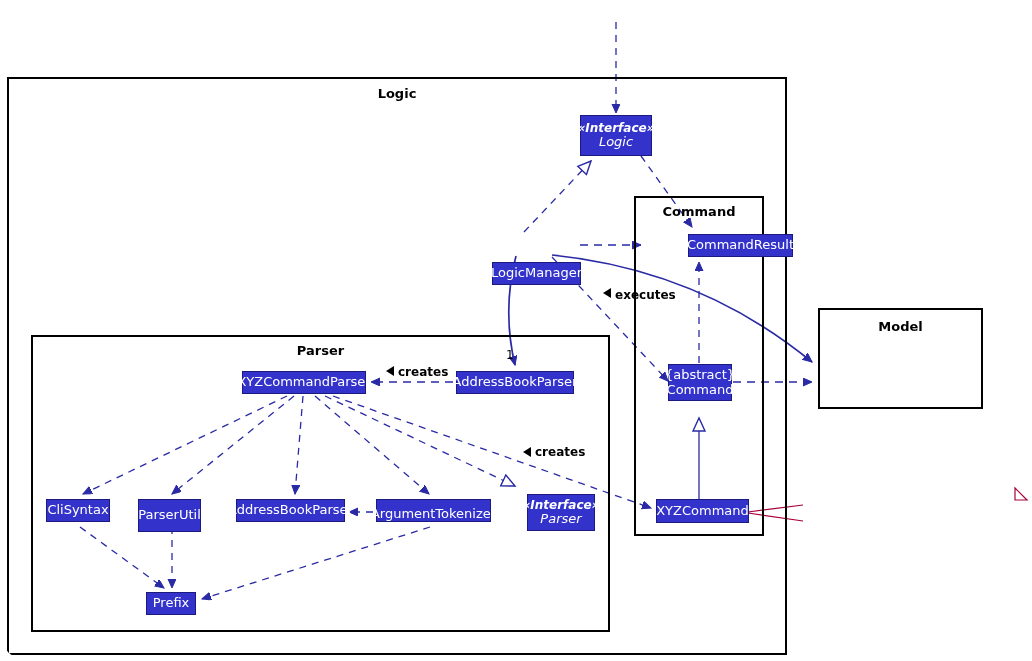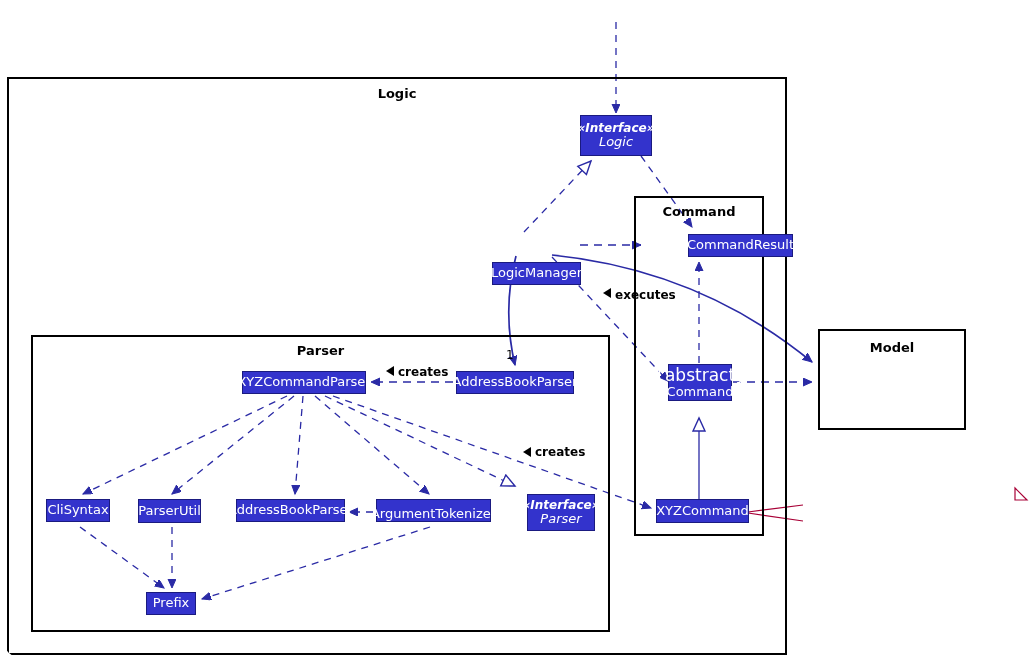--- a/index.html
+++ b/index.html
@@ -59,21 +59,21 @@
   }
   .cls .stereo {
     font-style: italic;
     font-size: 12px;
     font-weight: bold;
   }
   .cls .iname {
     font-style: italic;
   }
   .cls .abstract-tag {
-    font-size: 17px;
+    font-size: 13px;
   }
   
   .frame {
     position: absolute;
     box-sizing: border-box;
     border: 2px solid #000000;
     background: #ffffff;
   }
   .frame-title {
     position: absolute;
@@ -181,21 +181,21 @@
   </div>
 
   <div class="pkg" style="left:31px; top:335px; width:579px; height:297px;">
     <div class="pkg-title" style="top:6px;">Parser</div>
   </div>
 
   <div class="pkg" style="left:634px; top:196px; width:130px; height:340px;">
     <div class="pkg-title" style="top:6px;">Command</div>
   </div>
 
-  <div class="frame" style="left:818px; top:329px; width:148px; height:101px;padding-left:28px;">
+  <div class="frame" style="left:818px; top:308px; width:165px; height:101px;padding-left:28px;">
     <div class="frame-title" style="top:9px;">Model</div>
   </div>
 
   <div class="cls" style="left:580px; top:115px; width:72px; height:41px;">
     <span class="stereo">«Interface»</span>
     <span class="iname">Logic</span>
   </div>
 
   <div class="cls" style="left:492px; top:234px; width:89px; height:23px;margin-top:28px;">
     <span>LogicManager</span>
@@ -215,21 +215,21 @@
 
   <div class="cls" style="left:668px; top:364px; width:64px; height:37px;">
     <span class="abstract-tag">{abstract}</span>
     <span>Command</span>
   </div>
 
   <div class="cls" style="left:46px; top:499px; width:64px; height:23px;">
     <span>CliSyntax</span>
   </div>
 
-  <div class="cls" style="left:138px; top:499px; width:63px; height:24px;">
+  <div class="cls" style="left:138px; top:499px; width:63px; height:33px;">
     <span>ParserUtil</span>
   </div>
 
   <div class="cls" style="left:236px; top:499px; width:109px; height:23px;">
     <span>AddressBookParser</span>
   </div>
 
   <div class="cls" style="left:376px; top:499px; width:115px; height:23px;justify-content:flex-end;">
     <span>ArgumentTokenizer</span>
   </div>

